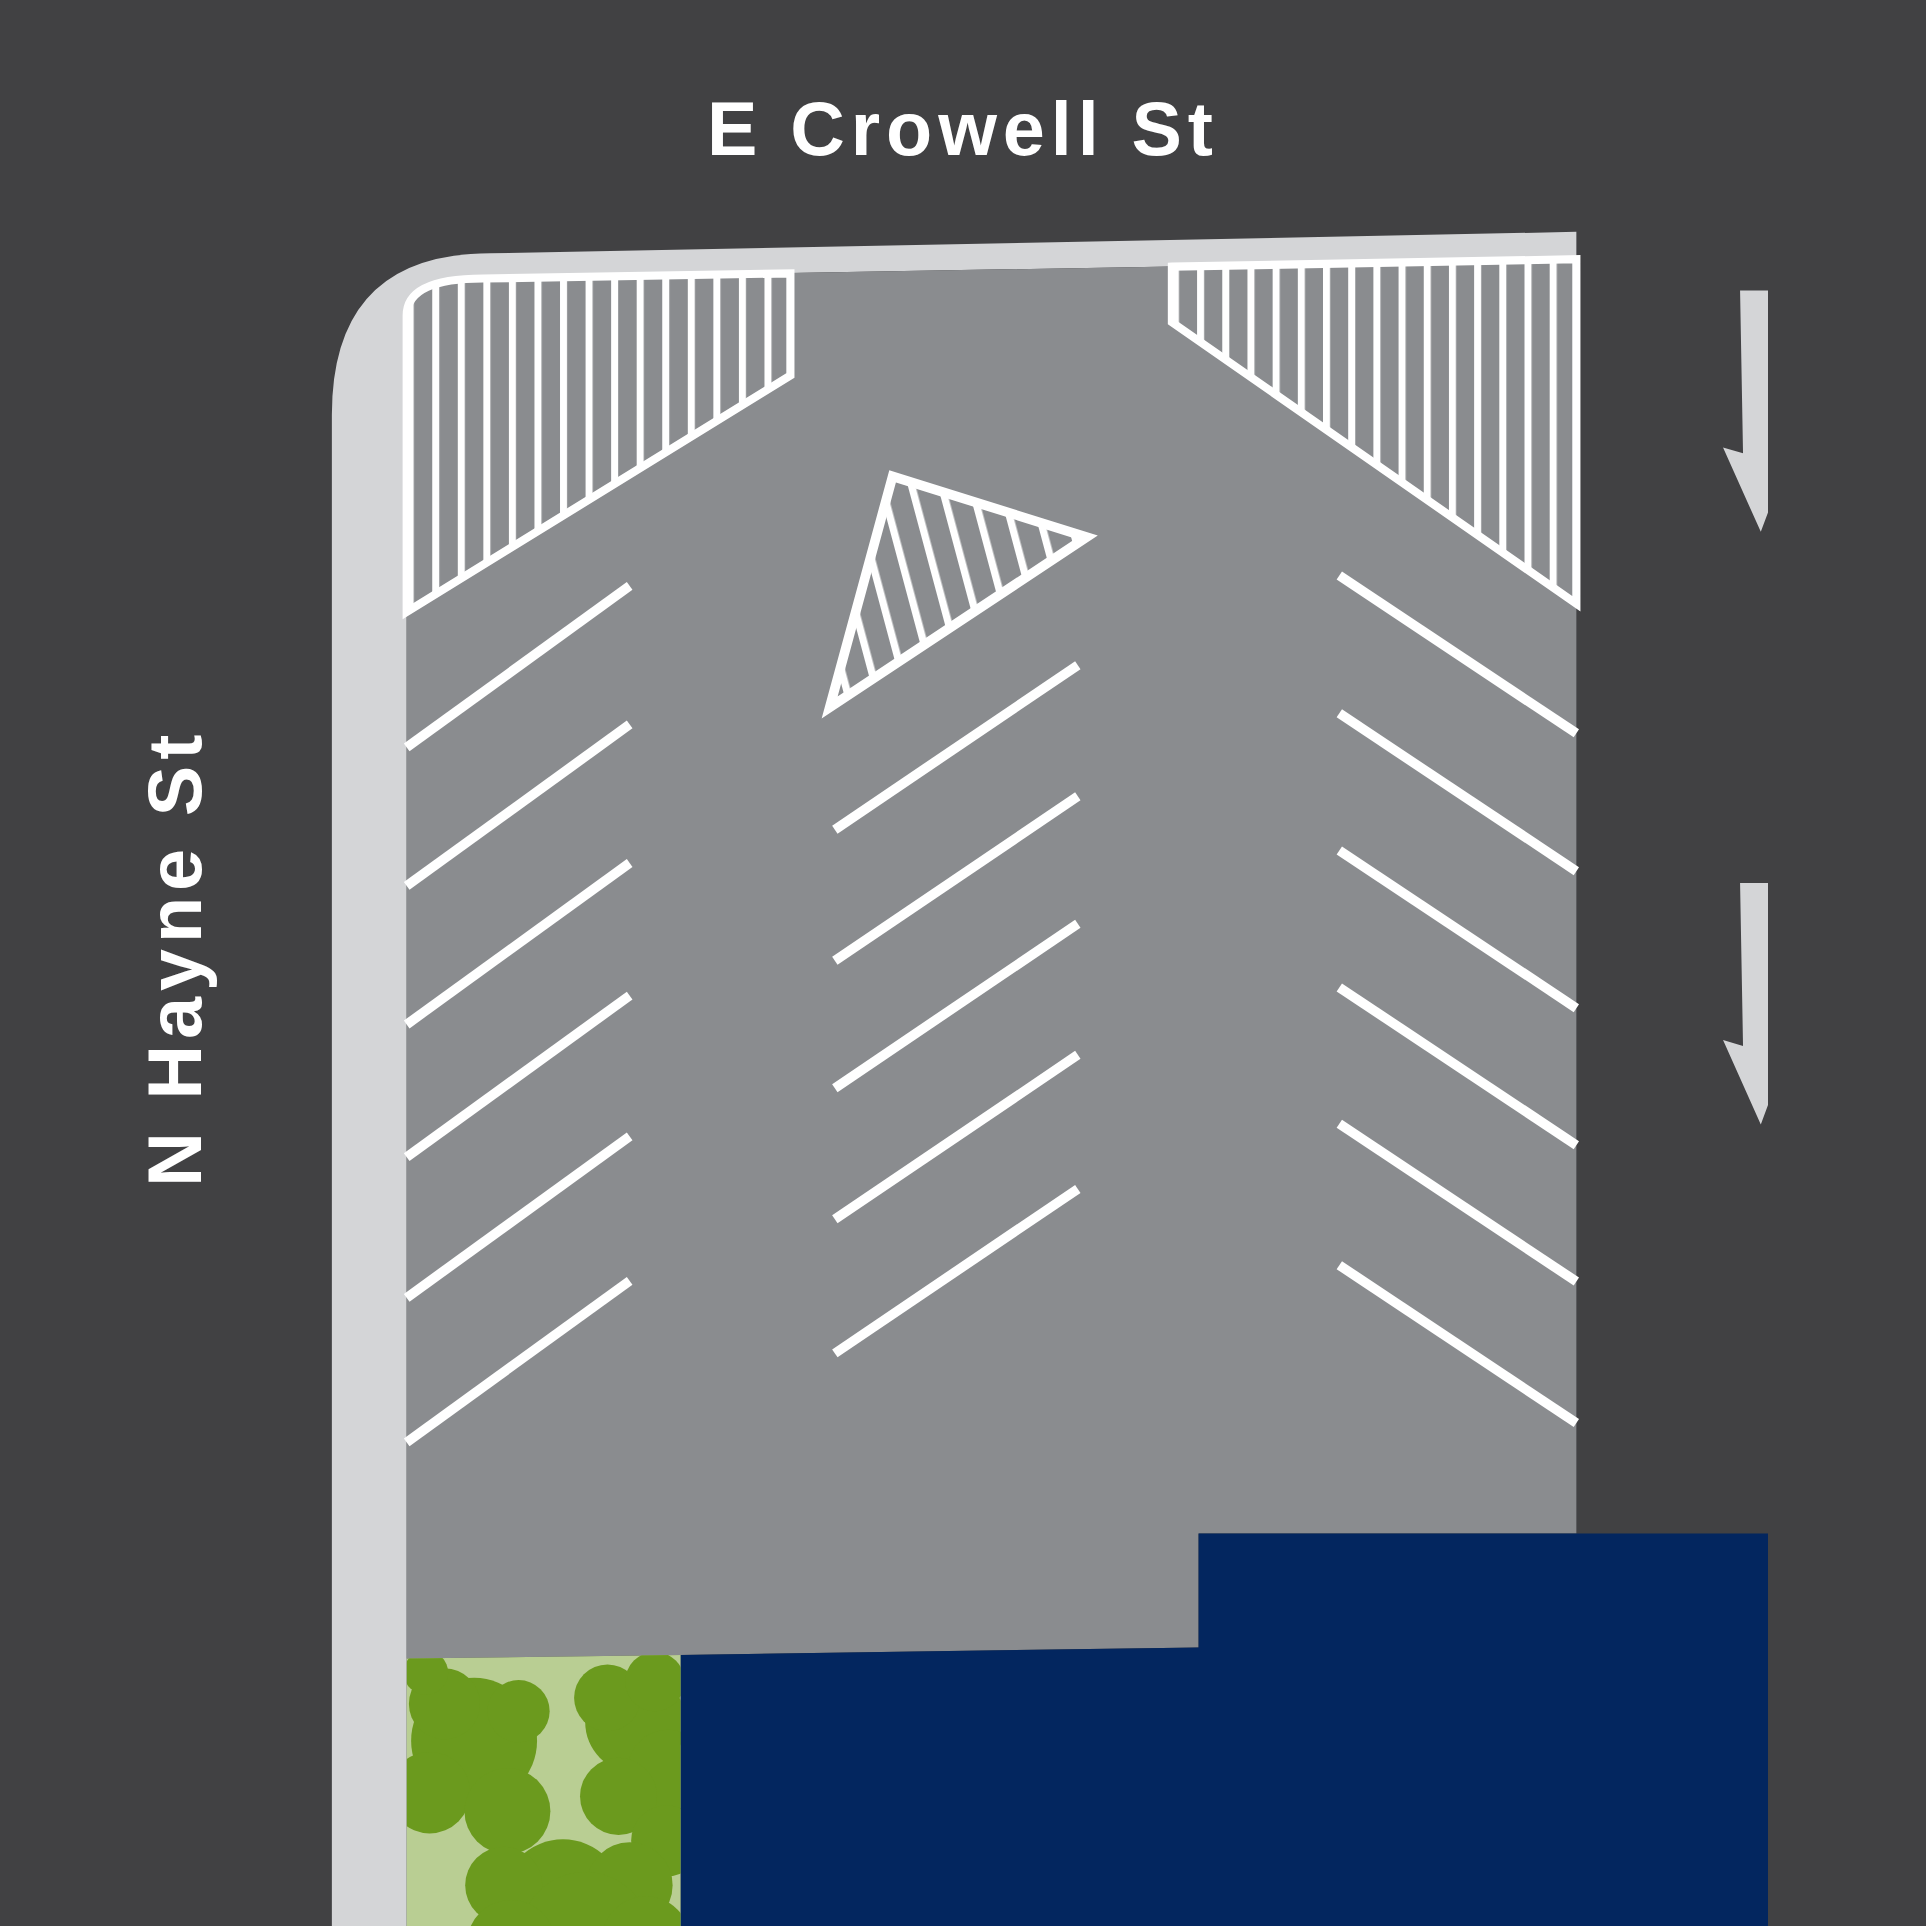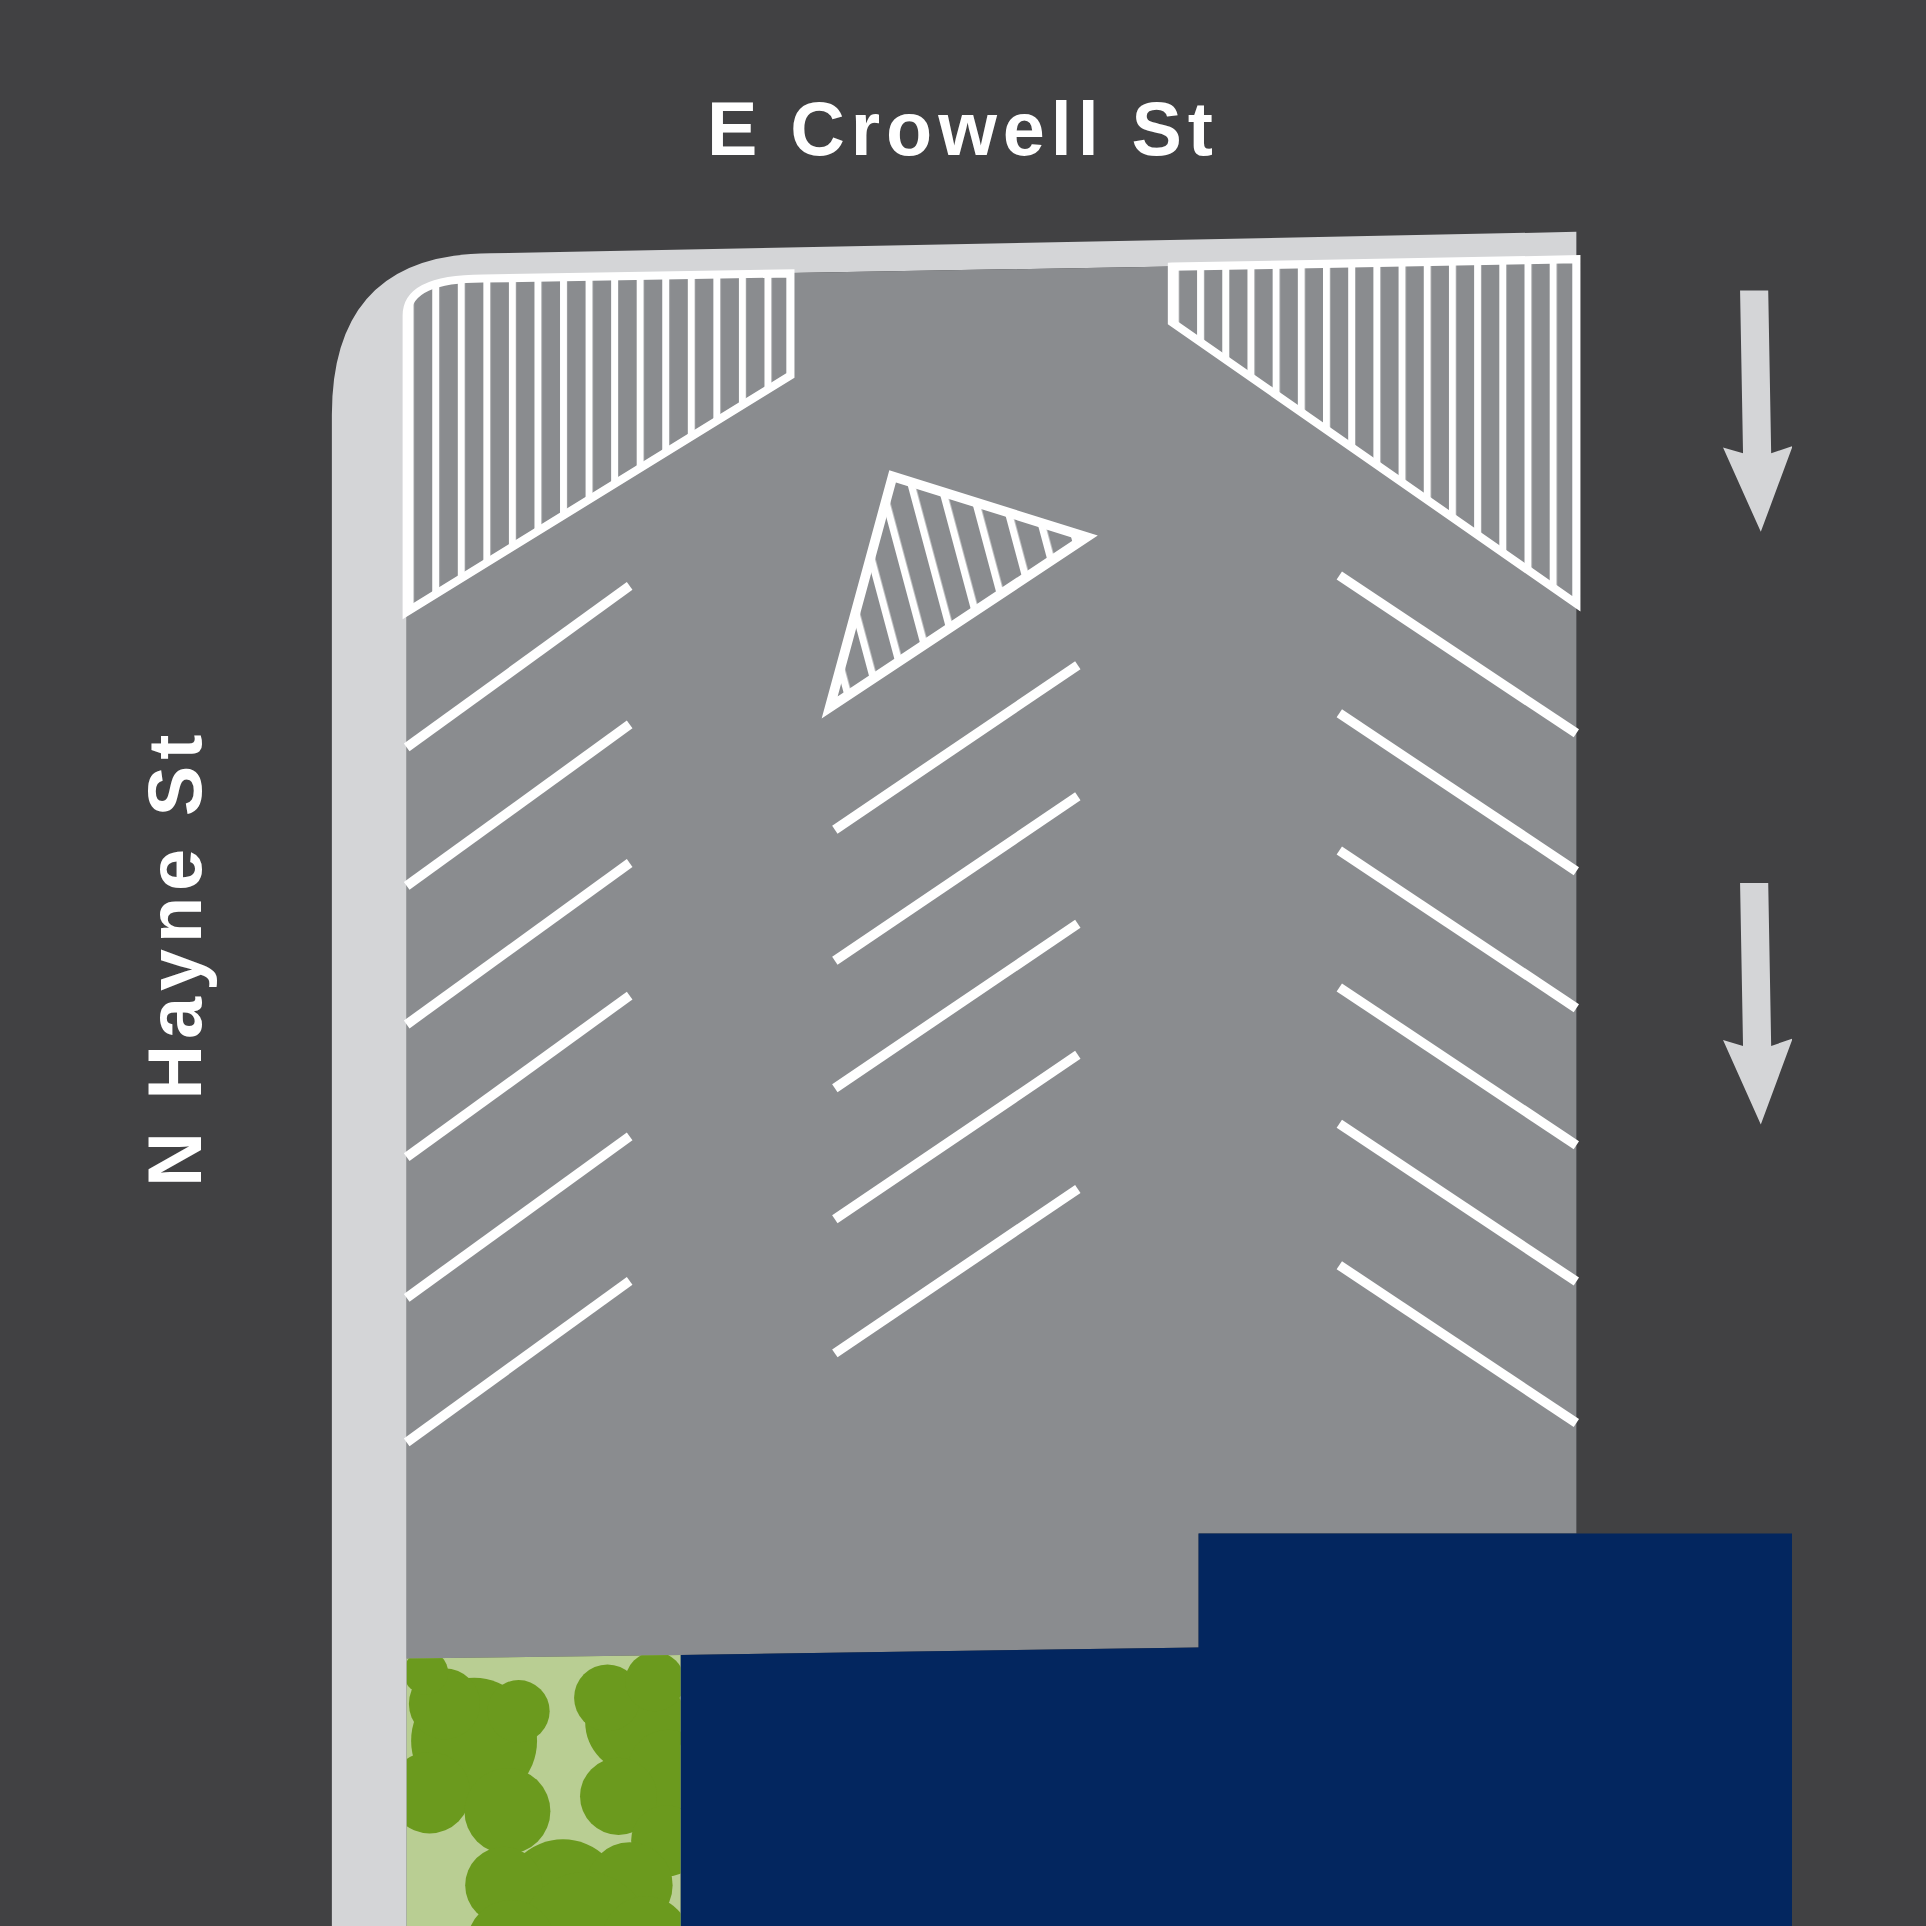--- a/index.html
+++ b/index.html
@@ -2,21 +2,20 @@
 <html style="font-size:12px"><head>
 <meta charset="utf-8">
 <style>
   html, body { margin: 0; padding: 0; background: #414143; }
   .stage {
     position: relative;
     width: 1768px;
     height: 1926px;
     overflow: hidden;
     font-family: "Liberation Sans", sans-serif;
-    padding-left: 24px;
   }
   .stage svg { position: absolute; left: 0; top: 0; display: block; }
   .street-label {
     font-family: "Liberation Sans", sans-serif;
     font-weight: bold;
     font-size: 102px;
     letter-spacing: 8px;
     fill: #ffffff;
   }
   .white-border { fill-opacity: 1; stroke: #ffffff; }

